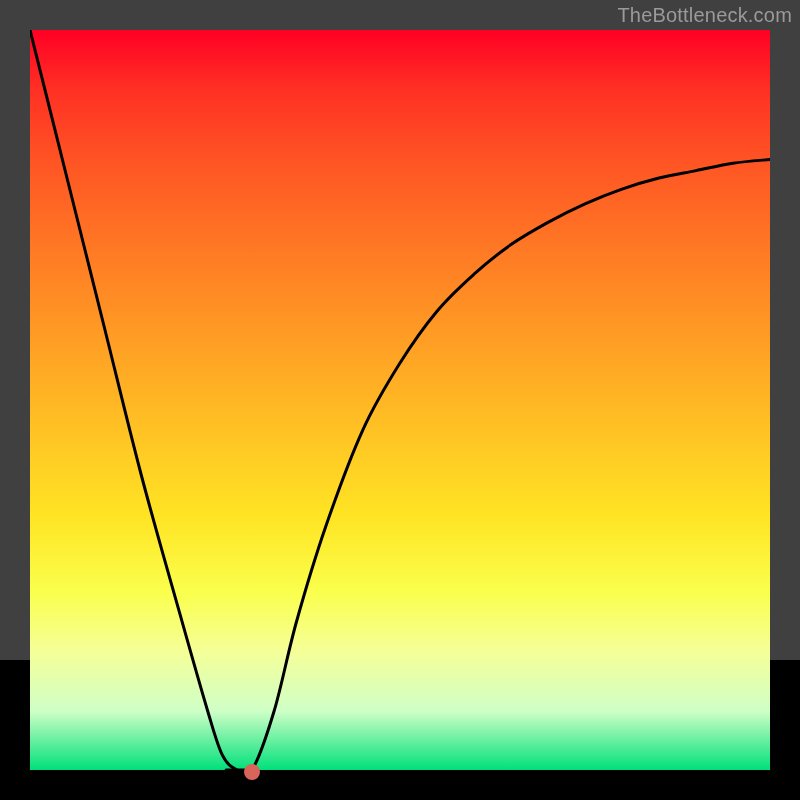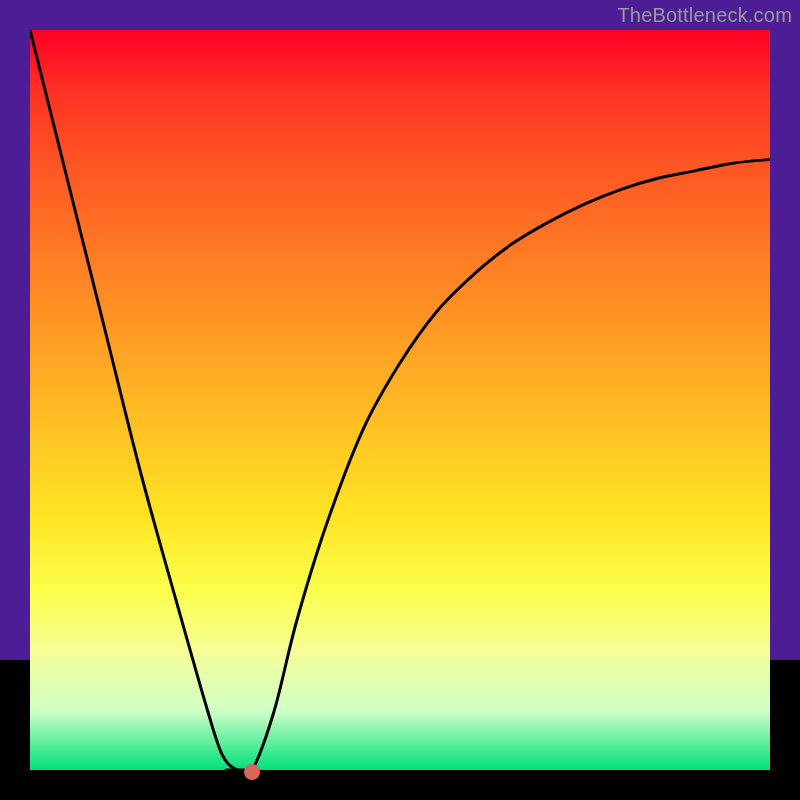--- a/index.html
+++ b/index.html
@@ -8,21 +8,21 @@
     width: 800px;
     height: 800px;
     overflow: hidden;
     background: #000;
     font-family: Arial, Helvetica, sans-serif;
   }
   .wrap {
     position: relative;
     width: 800px;
     height: 660px;
-    background: #4c1d95;
+    background: #404040;
   }
   .plot {
     position: absolute;
     left: 30px;
     top: 30px;
     width: 740px;
     height: 740px;
     background: linear-gradient(
       to bottom,
       #ff0024 0%,

